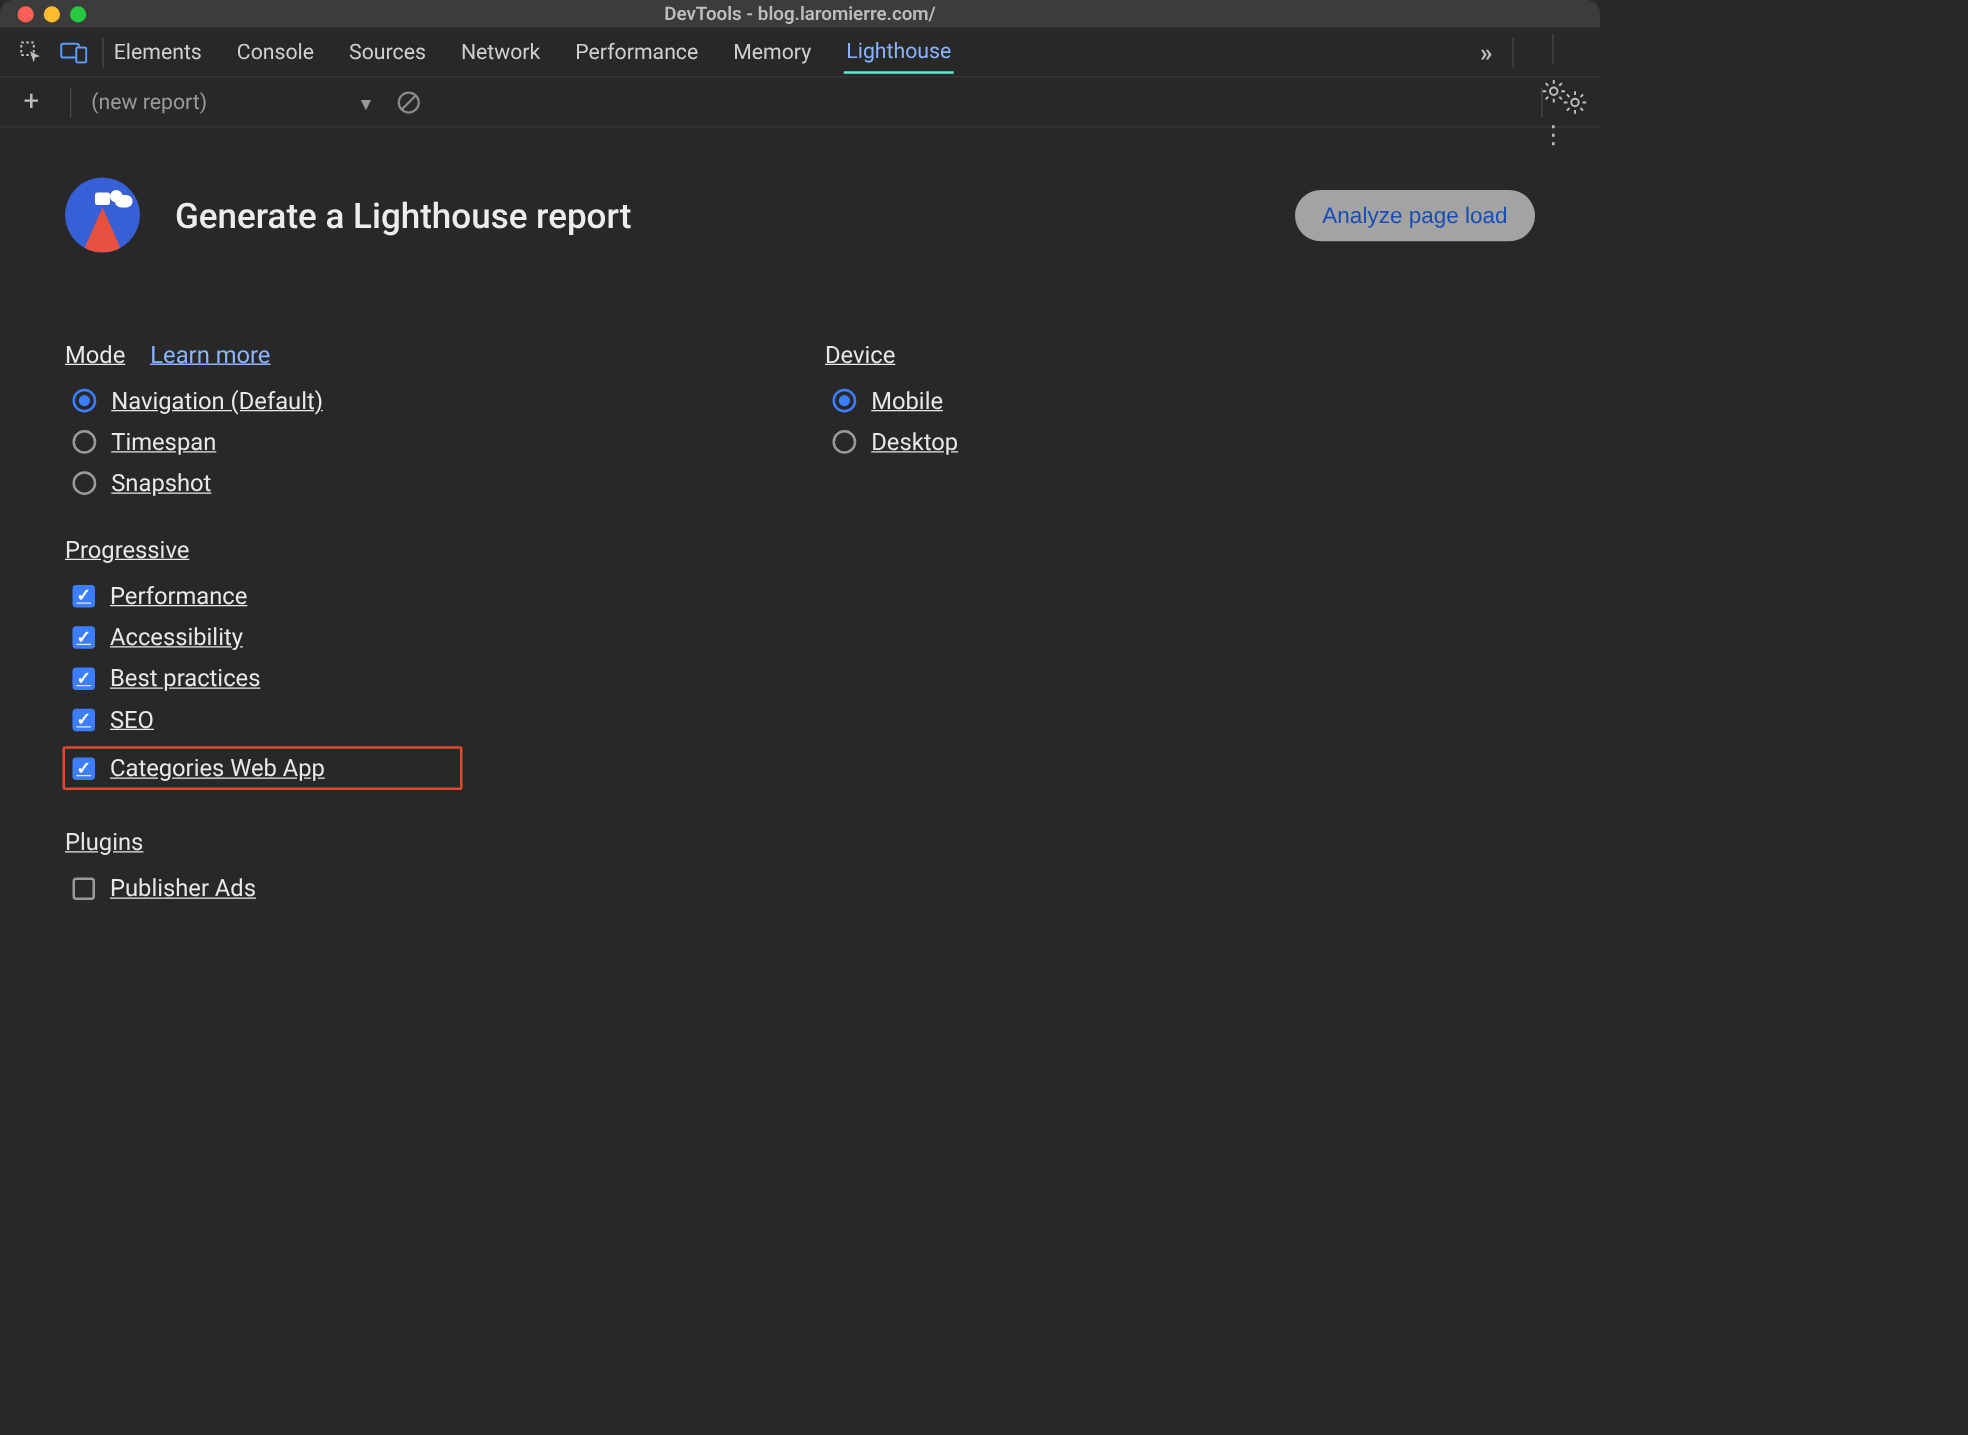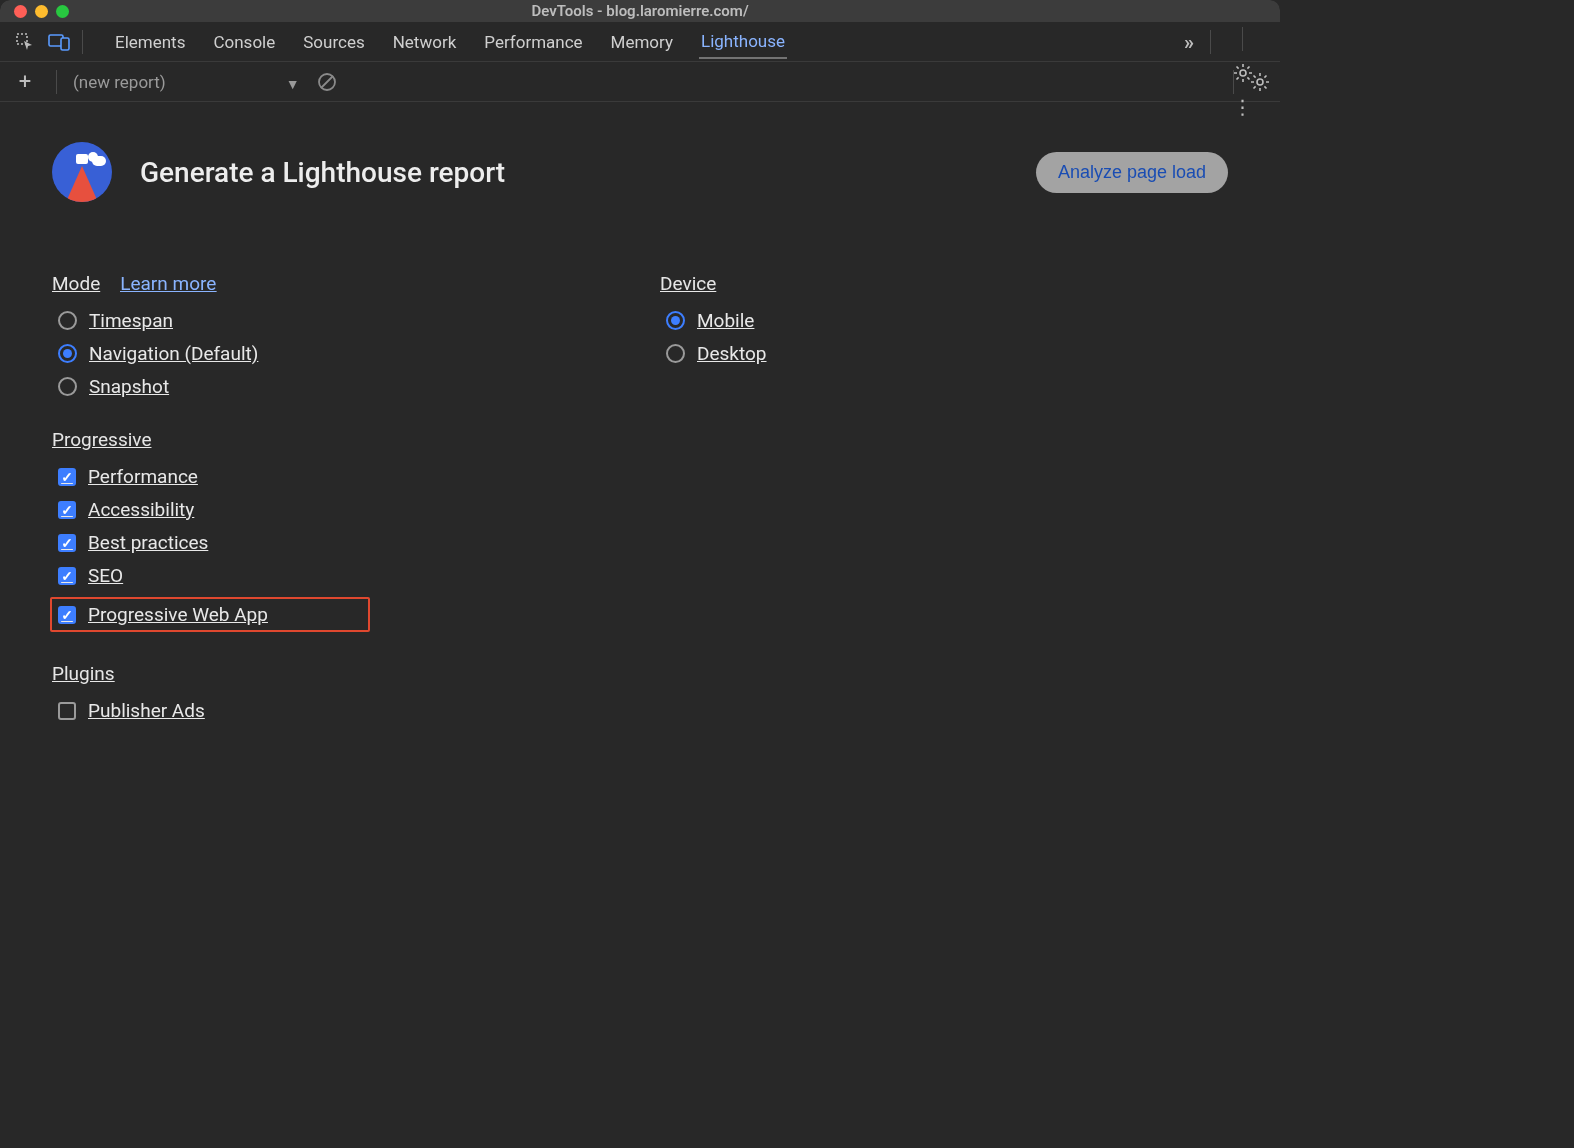--- a/index.html
+++ b/index.html
@@ -57,34 +57,34 @@
     display:flex; align-items:center; justify-content:center;
     color:#bdbdbd;
     cursor:pointer;
   }
   .divider-v {
     width:1px; height:24px; background:#4a4a4a; margin:0 6px;
   }
   .tabs {
     display:flex;
     gap:24px;
-    margin-left:24px;
+    margin-left:0;
     align-items:center;
     flex:1;
   }
   .tab {
     font-size:17px;
     color:#cfcfcf;
     padding:6px 2px;
     cursor:pointer;
     white-space:nowrap;
   }
   .tab.active {
     color:#8ab4ff;
-    border-bottom:2px solid #737373;
+    border-bottom:2px solid #5eead4;
   }
   .more-chev {
     color:#bdbdbd;
     font-size:20px;
     font-weight:700;
     padding:0 10px;
     cursor:pointer;
   }
   .right-cluster {
     display:flex;
@@ -356,26 +356,26 @@
 
   <div class="form-grid">
 
     <div>
       <div class="section-label">
         <span>Mode</span>
         <a class="learn-link">Learn more</a>
       </div>
       <div class="opt-list" id="modes-list">
           <div class="opt">
+            <span class="radio checked"></span>
+            <span>Navigation (Default)</span>
+          </div>
+          <div class="opt">
             <span class="radio"></span>
             <span>Timespan</span>
-          </div>
-          <div class="opt">
-            <span class="radio checked"></span>
-            <span>Navigation (Default)</span>
           </div>
           <div class="opt">
             <span class="radio"></span>
             <span>Snapshot</span>
           </div>
         </div>
 
       <div class="categories-block">
         <div class="section-label">Progressive</div>
         <div class="opt-list" id="categories-list">
@@ -391,21 +391,21 @@
               <span class="checkbox checked">✓</span>
               <span>Best practices</span>
             </div>
             <div class="opt">
               <span class="checkbox checked">✓</span>
               <span>SEO</span>
             </div>
             <div class="highlight-box">
               <div class="opt">
                 <span class="checkbox checked">✓</span>
-                <span>Progressive Web App</span>
+                <span>Categories Web App</span>
               </div>
             </div>
           </div>
       </div>
 
       <div class="plugins-block">
         <div class="section-label">Plugins</div>
         <div class="opt-list" id="plugins-list">
             <div class="opt">
               <span class="checkbox"></span>

